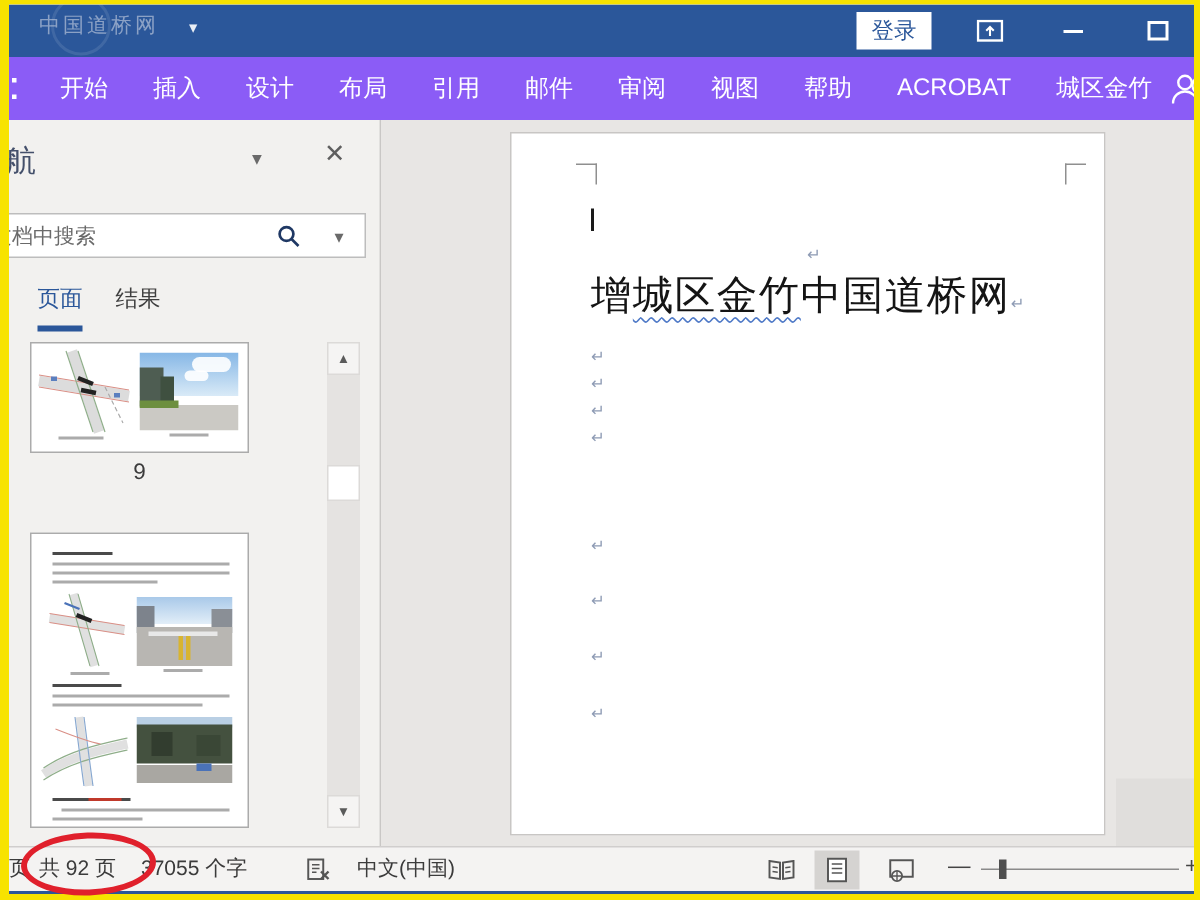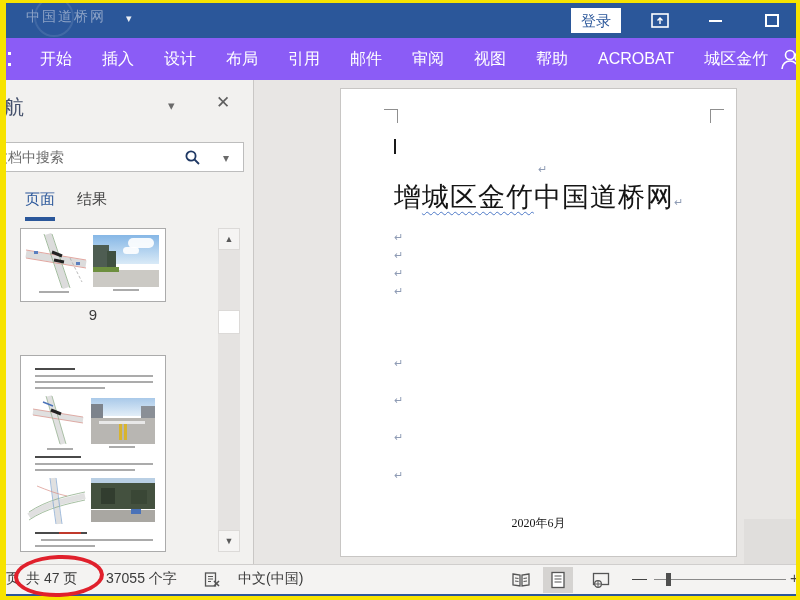--- a/index.html
+++ b/index.html
@@ -81,21 +81,21 @@
   .doc-title .pil-inline { font-size:11px; color:#8f9cb5; font-family:"Liberation Sans", sans-serif; letter-spacing:0; }
   .doc-subtitle { position:absolute; left:0; top:210px; width:100%; text-align:center; font-size:25px; font-style:italic; font-weight:bold; letter-spacing:14px; white-space:nowrap; }
   .doc-org { position:absolute; left:0; top:402px; width:100%; text-align:center; font-size:12.5px; letter-spacing:1px; }
   .doc-date { position:absolute; left:0; top:426px; width:100%; text-align:center; font-size:12px; }
 
   
   .statusbar { position:relative; height:30px; background:#F4F3F2; border-top:1px solid #D0CECD; flex:0 0 auto; font-size:14px; color:#3b3b3b; }
   .sb { position:absolute; top:5px; white-space:nowrap; }
   .sb-pagefrag { left:0; }
   .sb-total { left:20px; }
-  .sb-words { left:100px; }
+  .sb-words { left:88px; }
   .sb-proof { left:198px; top:6px; }
   .sb-lang { left:232px; }
   .viewbtn { position:absolute; top:2px; width:30px; height:26px; display:flex; align-items:center; justify-content:center; }
   .vb-read { left:500px; }
   .vb-print { left:537px; background:#D5D3D1; }
   .vb-web { left:580px; }
   .zoom-minus { position:absolute; left:626px; top:4px; font-size:15px; color:#444; }
   .zoom-track { position:absolute; left:648px; top:14px; width:132px; height:1px; background:#8a8a8a; }
   .zoom-thumb { position:absolute; left:660px; top:8px; width:5px; height:13px; background:#4f4f4f; }
   .zoom-plus { position:absolute; left:784px; top:4px; font-size:15px; color:#444; }
@@ -284,28 +284,27 @@
           <span class="pil" style="left:53px; top:160px;">↵</span>
           <span class="pil" style="left:53px; top:178px;">↵</span>
           <span class="pil" style="left:53px; top:196px;">↵</span>
 
 
           <span class="pil" style="left:53px; top:268px;">↵</span>
           <span class="pil" style="left:53px; top:305px;">↵</span>
           <span class="pil" style="left:53px; top:342px;">↵</span>
           <span class="pil" style="left:53px; top:380px;">↵</span>
 
-          <div class="doc-date">2020年6月</div>
         </div>
       </div>
     </div>
 
     <div class="statusbar">
       <span class="sb sb-pagefrag">页</span>
-      <span class="sb sb-total">共 47 页</span>
+      <span class="sb sb-total">共 92 页</span>
       <span class="sb sb-words">37055 个字</span>
       <span class="sb sb-proof">
         <svg width="17" height="17" viewBox="0 0 17 17">
           <rect x="1.5" y="2" width="10" height="13" fill="none" stroke="#555" stroke-width="1.3"></rect>
           <path d="M4 5.5 h5 M4 8 h5 M4 10.5 h3" stroke="#555" stroke-width="1"></path>
           <path d="M10 10 L15 15 M15 10 L10 15" stroke="#555" stroke-width="1.6"></path>
         </svg>
       </span>
       <span class="sb sb-lang">中文(中国)</span>
 

